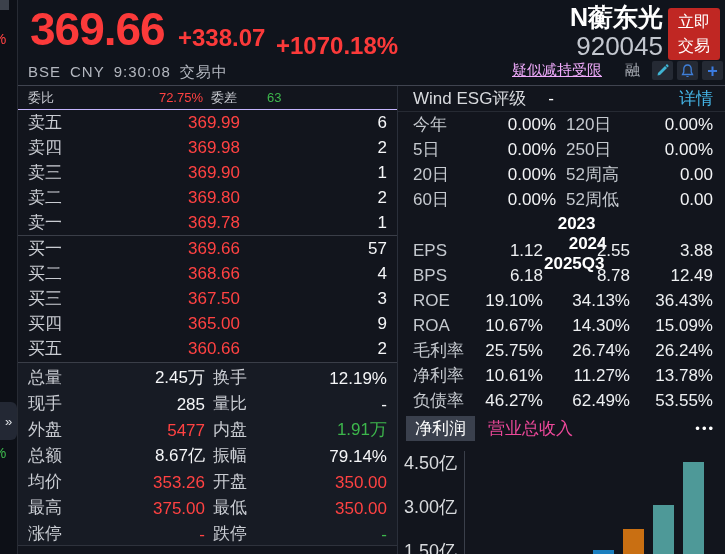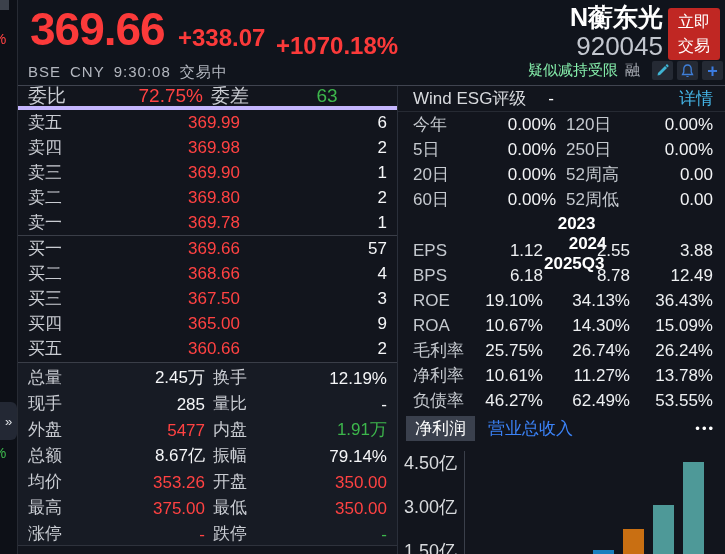--- a/index.html
+++ b/index.html
@@ -34,35 +34,35 @@
   .price-pct  { position:absolute; left:258px; top:32px; font-size:24px; font-weight:bold; color:#fb3a3a; }
   .name-block { position:absolute; right:62px; top:2px; text-align:right; }
   .stock-name { font-size:25px; font-weight:bold; color:#ffffff; line-height:30px; }
   .stock-code { font-size:26px; color:#c3c7cf; line-height:29px; }
   .trade-btn { position:absolute; right:5px; top:8px; width:52px; height:52px;
     background:#c02723; border-radius:3px; color:#fff; font-size:16px; line-height:24px;
     text-align:center; padding-top:2px; cursor:pointer; }
   .sub-row { position:absolute; left:10px; top:63px; font-size:15px; color:#b3b7bf; letter-spacing:1px; }
   .sub-row span { margin-right:9px; }
   .tag-row { position:absolute; right:2px; top:61px; display:flex; align-items:center; }
-  .tag-text { font-size:15px; color:#86efac; margin-right:7px; }
+  .tag-text { font-size:15px; color:#f0abfc; margin-right:23px;text-decoration:underline; }
   .margin-flag { font-size:15px; color:#b3b7bf; margin-right:8px; cursor:pointer; }
   .icon-btn { width:21px; height:19px; background:#252a34; margin-left:4px; display:flex;
     align-items:center; justify-content:center; cursor:pointer; border-radius:2px; }
   .icon-btn svg { display:block; }
   .plus-glyph { color:#3b7be0; font-size:18px; font-weight:bold; line-height:1; }
 
   
   #left-panel { position:absolute; left:18px; top:86px; width:379px; height:468px; background:#12151d; }
-  .wb-row { display:flex; align-items:center; height:24px; padding:0 10px; font-size:19px;
-    border-bottom:4px solid #c4b5fd; }
+  .wb-row { display:flex; align-items:center; height:24px; padding:0 10px; font-size:13px;
+    border-bottom:1px solid #c4b5fd; }
   .wb-label { width:70px; color:#c9ccd2; }
   .wb-val { width:105px; text-align:right; }
   .wb-l2 { margin-left:8px; width:56px; color:#c9ccd2; }
-  .wb-diff { flex:1; text-align:center; }
+  .wb-diff { flex:1; text-align:left; }
   .ob-row { display:flex; align-items:center; height:25px; padding:0 10px; font-size:17px; cursor:pointer; }
   .ob-label { width:70px; color:#c9ccd2; }
   .ob-price { width:142px; text-align:right; }
   .ob-vol { flex:1; text-align:right; color:#f5f6f8; }
   #bid-rows { border-top:1px solid #3a3e48; }
   #stats-section { border-top:1px solid #3a3e48; border-bottom:1px solid #2e323c;
     background:#171b24; margin-top:1px; }
   .st-row { display:flex; align-items:flex-end; height:26px; padding:0 10px; font-size:17px; }
   .st-l  { width:70px; color:#c9ccd2; }
   .st-v1 { width:107px; text-align:right; }
@@ -86,21 +86,21 @@
     font-size:17px; font-weight:bold; color:#ffffff; margin-top:2px;flex-direction:column; }
   .ft-row { display:flex; align-items:center; height:25px; padding:0 12px 0 15px; font-size:17px; }
   .ft-label { width:65px; color:#c5c9cf; }
   .ft-c1 { width:65px; text-align:right; color:#eef0f2; }
   .ft-c2 { width:87px; text-align:right; color:#eef0f2; }
   .ft-c3 { width:83px; text-align:right; color:#eef0f2; }
   .ft-header .ft-c1, .ft-header .ft-c2, .ft-header .ft-c3 { color:#ffffff; }
 
   .mc-tabs { display:flex; align-items:center; height:26px; margin-top:2px;
     padding:0 10px 0 8px; font-size:17px; }
-  .mc-tab { padding:1px 9px; color:#3b82f6; cursor:pointer; }
+  .mc-tab { padding:1px 9px; color:#ec4899; cursor:pointer; }
   .mc-tab.selected { background:#3a404d; color:#ffffff;font-family:Liberation Mono, monospace; }
   .mc-tab + .mc-tab { margin-left:4px; }
   .mc-menu { margin-left:auto; color:#ffffff; font-size:13px; letter-spacing:2px; cursor:pointer; }
 
   #mini-chart { position:relative; height:115px; overflow:hidden; }
   .y-tick { position:absolute; left:6px; width:60px; font-size:18px; color:#d8dadd; }
   .y-tick.t0 { top:10px; } .y-tick.t1 { top:54px; } .y-tick.t2 { top:98px; }
   .axis-line { position:absolute; left:66px; top:10px; bottom:0; width:1px; background:#3a3f4a; }
   .bar-group { position:absolute; left:195px; bottom:0; display:flex; align-items:flex-end; gap:9px; }
   .bar { width:21px; }

